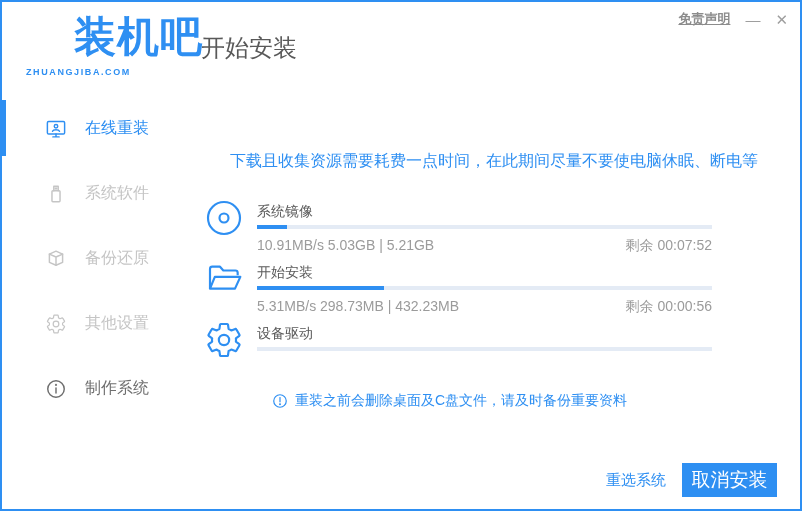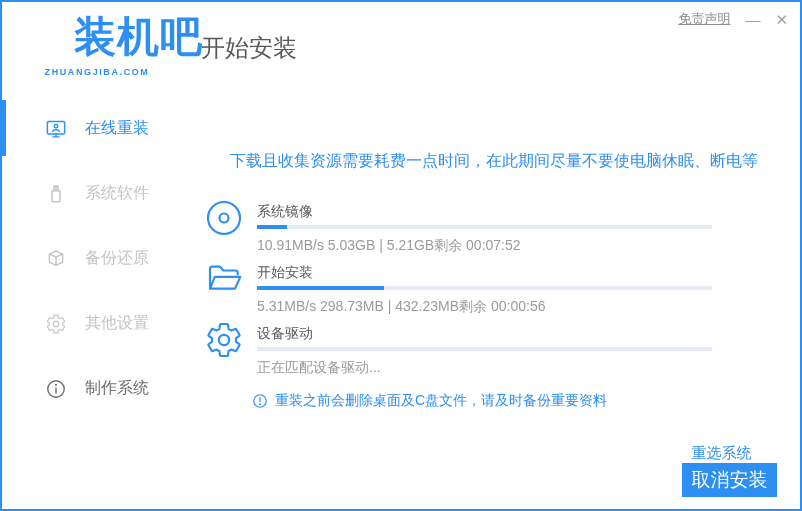--- a/index.html
+++ b/index.html
@@ -11,24 +11,24 @@
     border:2px solid var(--accent,#2e8ff2);
     background:#fff;
     display:flex; flex-direction:column;
     position:relative; overflow:hidden;
   }
 
   
   .header { height:88px; flex:0 0 auto; display:flex; align-items:center; position:relative; }
   .logo { margin-left:24px; width:142px; flex:0 0 auto; }
   .logo-title { color:var(--accent,#2e8ff2); font-size:42px; font-weight:bold; line-height:1.05; letter-spacing:1px; white-space:nowrap;margin-left:48px; }
-  .logo-sub { color:var(--accent,#2e8ff2); font-size:9px; font-weight:bold; letter-spacing:1.6px; text-align:center; margin-top:7px; }
+  .logo-sub { color:var(--accent,#2e8ff2); font-size:9px; font-weight:bold; letter-spacing:1.6px; text-align:left; margin-top:7px; }
   .page-title { font-size:24px; color:#595959; margin-left:33px; margin-top:4px; }
   .titlebar { position:absolute; top:8px; right:12px; display:flex; align-items:center; gap:15px; }
-  .disclaimer { font-size:13px; color:#8c8c8c; text-decoration:underline; cursor:pointer; }
+  .disclaimer { font-size:13px; color:#8c8c8c; text-decoration:underline; cursor:pointer;font-weight:bold; }
   .win-btn { color:#9e9e9e; font-size:15px; line-height:1; cursor:pointer; }
 
   
   .body { flex:1 1 auto; display:flex; position:relative; }
 
   .sidebar { width:186px; flex:0 0 auto; position:relative; padding-top:6px; }
   .active-bar { position:absolute; left:0; top:10px; width:4px; height:56px; background:var(--accent,#2e8ff2); }
   .side-item { height:65px; display:flex; align-items:center; padding-left:43px; color:#c5c5c5; font-size:16px; cursor:pointer; }
   .side-item .icn { width:22px; height:22px; margin-right:18px; flex:0 0 auto; }
   .side-item .icn svg { width:100%; height:100%; display:block; }
@@ -39,27 +39,27 @@
   .warning { text-align:center; color:var(--accent,#2e8ff2); font-size:16px; line-height:22px;margin-top:48px; }
 
   .tasks { margin:31px 0 0 16px; }
   .task { display:flex; margin-bottom:11px; }
   .task-icon { width:40px; height:40px; color:var(--accent,#2e8ff2); margin:-5px 13px 0 0; flex:0 0 auto; }
   .task-icon svg { width:100%; height:100%; display:block; }
   .task-body { width:455px; }
   .task-title { font-size:14px; color:#5a5a5a; line-height:16px; margin-bottom:6px; }
   .bar { height:4px; background:var(--track,#e4ebf5); width:100%; }
   .bar .fill { height:100%; background:var(--accent,#2e8ff2); width:0; }
-  .task-meta { display:flex; justify-content:flex-start; font-size:14px; color:#9b9b9b; line-height:16px; margin-top:8px; }
-
-  .note { position:absolute; left:64px; top:302px; display:flex; align-items:center; color:var(--accent,#2e8ff2); font-size:14px; }
+  .task-meta { display:flex; justify-content:space-between; font-size:14px; color:#9b9b9b; line-height:16px; margin-top:8px; }
+
+  .note { position:absolute; left:84px; top:302px; display:flex; align-items:center; color:var(--accent,#2e8ff2); font-size:14px; }
   .note-icon { width:16px; height:16px; margin-right:7px; flex:0 0 auto; }
   .note-icon svg { width:100%; height:100%; display:block; }
 
-  .footer { position:absolute; right:23px; bottom:12px; display:flex; align-items:center;flex-direction:column; }
+  .footer { position:absolute; right:23px; bottom:12px; display:flex; align-items:center; }
   .link-btn { color:var(--accent,#2e8ff2); font-size:15px; margin-right:16px; cursor:pointer; }
   .primary-btn {
     width:95px; height:34px; border:none; background:var(--accent,#2e8ff2);
     color:#fff; font-size:19px; font-family:inherit; cursor:pointer;
   }
 </style>
 </head>
 <body>
 
 <div class="window">
@@ -185,24 +185,20 @@
             <svg viewBox="0 0 24 24" fill="none" stroke="currentColor" stroke-width="1.3" stroke-linejoin="round">
               <path d="M19.14 12.94c.04-.3.06-.61.06-.94 0-.32-.02-.64-.07-.94l2.03-1.58c.18-.14.23-.41.12-.61l-1.92-3.32c-.12-.22-.37-.29-.59-.22l-2.39.96c-.5-.38-1.03-.7-1.62-.94l-.36-2.54c-.04-.24-.24-.41-.48-.41h-3.84c-.24 0-.43.17-.47.41l-.36 2.54c-.59.24-1.13.57-1.62.94l-2.39-.96c-.22-.08-.47 0-.59.22L2.74 8.87c-.12.21-.08.47.12.61l2.03 1.58c-.05.3-.09.63-.09.94s.02.64.07.94l-2.03 1.58c-.18.14-.23.41-.12.61l1.92 3.32c.12.22.37.29.59.22l2.39-.96c.5.38 1.03.7 1.62.94l.36 2.54c.05.24.24.41.48.41h3.84c.24 0 .44-.17.47-.41l.36-2.54c.59-.24 1.13-.56 1.62-.94l2.39.96c.22.08.47 0 .59-.22l1.92-3.32c.12-.22.07-.47-.12-.61l-2.01-1.58z"></path>
               <circle cx="12" cy="12" r="3.1"></circle>
             </svg>
           </span>
           <div class="task-body">
             <div class="task-title">设备驱动</div>
             <div class="bar">
               <div class="fill" style="width: 0%;"></div>
             </div>
-            <div class="task-meta">
-              <span>正在匹配设备驱动...</span>
-              <span></span>
-            </div>
           </div>
         </div>
 
       </div>
 
       <div class="note">
         <span class="note-icon">
           <svg viewBox="0 0 24 24" fill="none" stroke="currentColor" stroke-width="1.8" stroke-linecap="round">
             <circle cx="12" cy="12" r="9.4"></circle>
             <path d="M12 6.8v6.4"></path>

